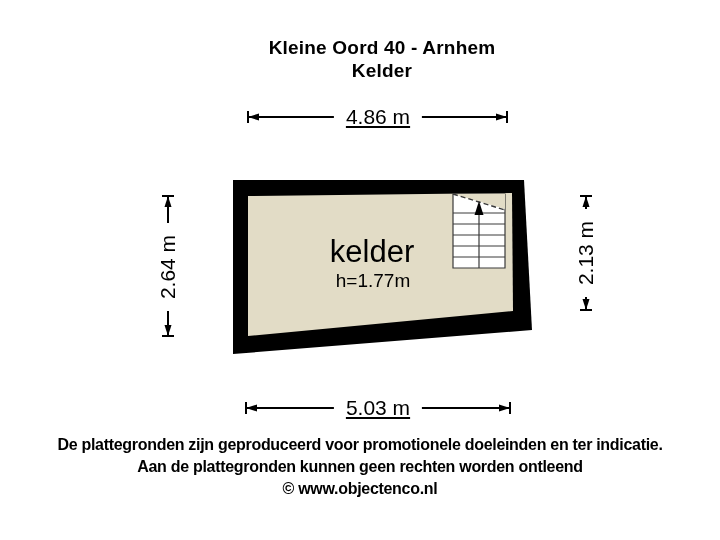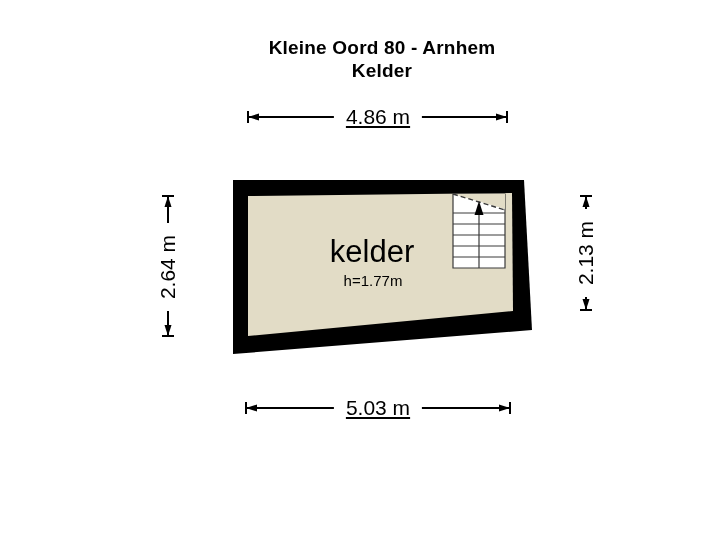--- a/index.html
+++ b/index.html
@@ -23,33 +23,33 @@
     transform:translate(-50%,-50%);
   }
   .dim-label.vert{transform:translate(-50%,-50%) rotate(-90deg);}
   
   #room-name{
     left:372px;top:236px;transform:translateX(-50%);
     font-size:31px;line-height:32px;white-space:nowrap;
   }
   #room-height{
     left:373px;top:270px;transform:translateX(-50%);
-    font-size:15px;line-height:22px;white-space:nowrap;
+    font-size:19px;line-height:22px;white-space:nowrap;
   }
   
   #footer{
     left:0;bottom:40px;width:720px;text-align:center;
     font-weight:bold;font-size:16px;line-height:22px;letter-spacing:-0.3px;
   }
 </style>
 </head>
 <body>
 
 <div class="abs" id="title">
-  <div>Kleine Oord 80 - Arnhem</div>
+  <div>Kleine Oord 40 - Arnhem</div>
   <div>Kelder</div>
 </div>
 
 <svg class="abs" id="plan-svg" width="720" height="540" viewBox="0 0 720 540">
 
   <polygon points="233,180 524,180 532,330 233,354" fill="#000000"></polygon>
 
   <polygon points="248,196 512,193 513,311 248,336" fill="#e2dcc6"></polygon>
 
   <g>
@@ -105,13 +105,16 @@
 
 <div class="abs dim-label" style="left:378px;top:117px;text-decoration:underline;">4.86 m</div>
 <div class="abs dim-label" style="left:378px;top:408px;text-decoration:underline;">5.03 m</div>
 <div class="abs dim-label vert" style="left:168px;top:267px;">2.64 m</div>
 <div class="abs dim-label vert" style="left:586px;top:253px;">2.13 m</div>
 
 <div class="abs" id="room-name">kelder</div>
 <div class="abs" id="room-height">h=1.77m</div>
 
 <div class="abs" id="footer">
+  <div>De plattegronden zijn geproduceerd voor promotionele doeleinden en ter indicatie.</div>
+  <div>Aan de plattegronden kunnen geen rechten worden ontleend</div>
+  <div>© www.objectenco.nl</div>
 </div>
 
 </body></html>

